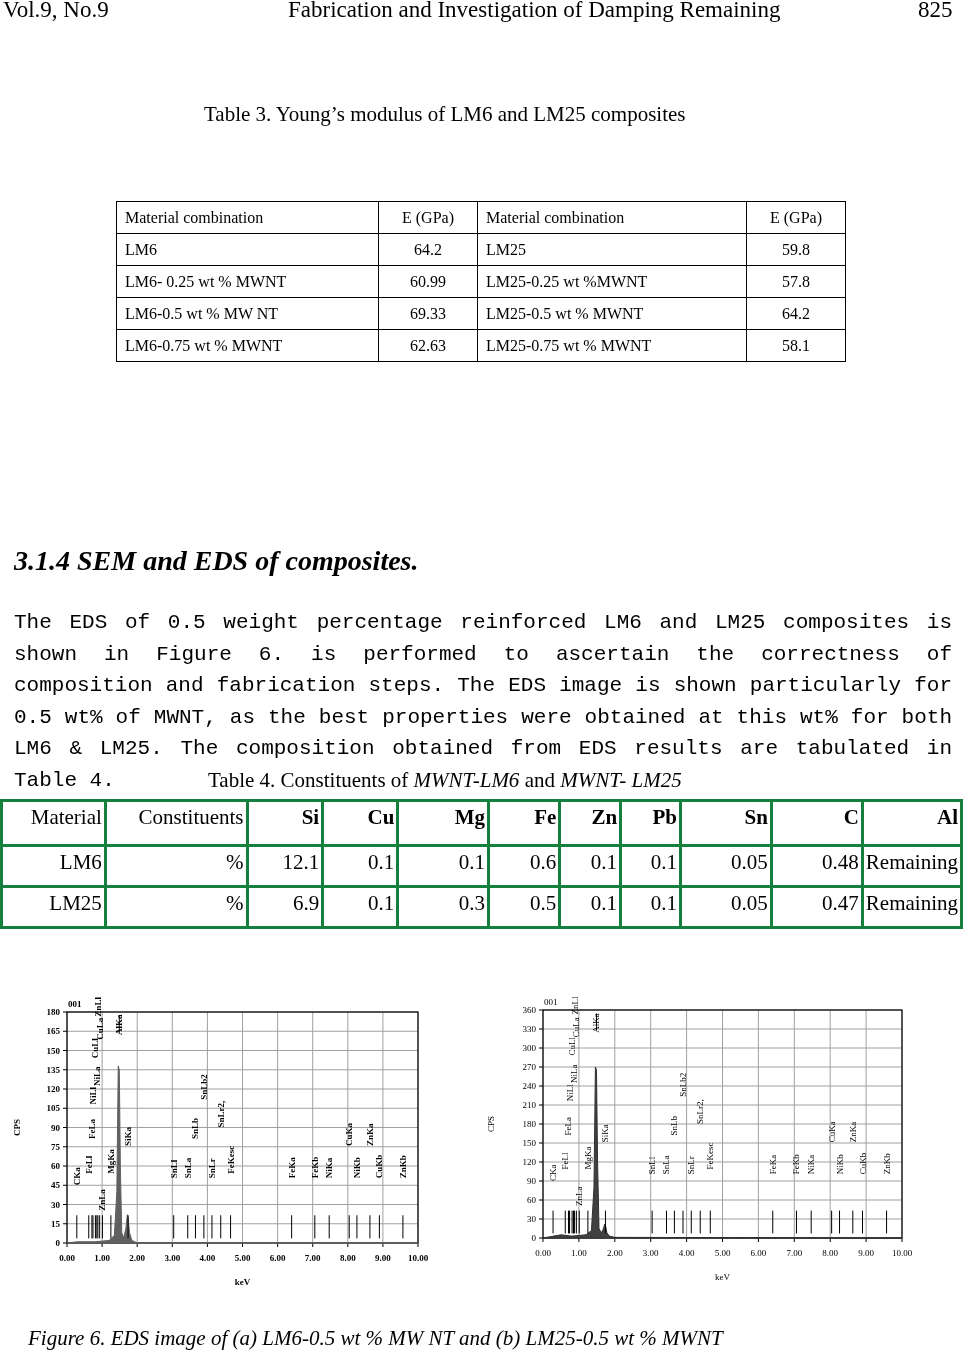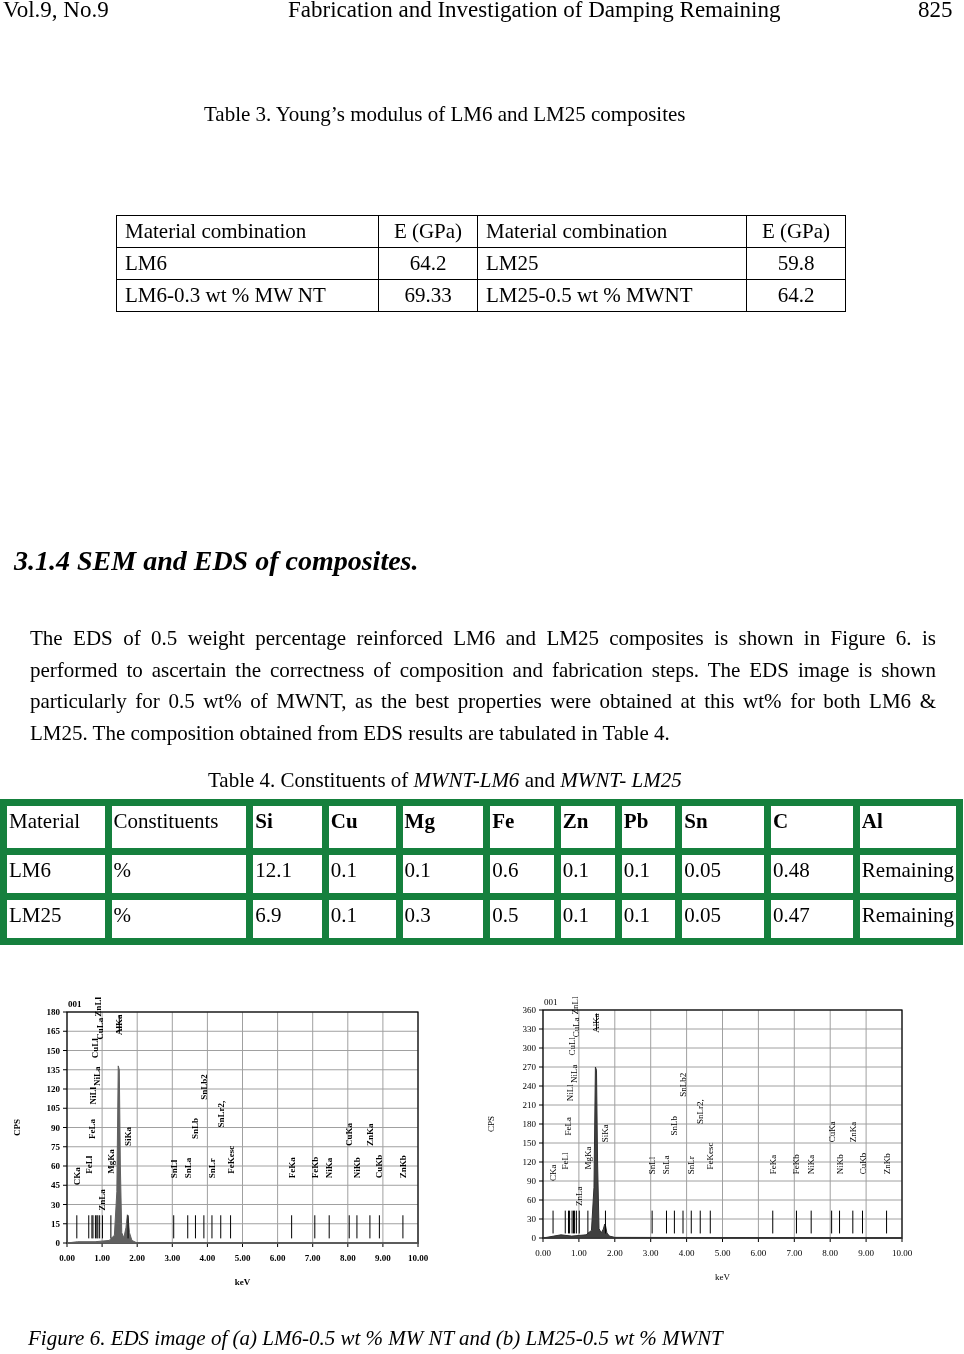--- a/index.html
+++ b/index.html
@@ -1,29 +1,29 @@
 <!DOCTYPE html>
 <html><head>
 <meta charset="utf-8">
 <style>
   html, body { margin:0; padding:0; background:#ffffff; }
   body { width:964px; height:1354px; position:relative; overflow:hidden;
          font-family:"Liberation Serif", serif; color:#000; }
   .abs { position:absolute; }
   .hdr { top:0; font-size:23px; line-height:20px; }
   .caption { font-size:21px; line-height:24px; white-space:nowrap; }
-  table.t3 { position:absolute; left:116px; top:215px; border-collapse:collapse;
-             font-size:21px;border-radius:8px; }
+  table.t3 { position:absolute; left:116px; top:201px; border-collapse:collapse;
+             font-size:16px;border-radius:8px; }
   table.t3 td { border:1px solid #000; height:31px; padding:0 8px; white-space:nowrap; }
   table.t3 td.num { text-align:center; }
   .heading { left:14px; top:545px; font-size:28px; font-style:italic; font-weight:bold; }
   .para { left:14px; top:607px; width:938px; font-size:21px; line-height:31.5px; text-align:justify; }
-  .para p { margin:16px; }
+  .para p { margin:0;font-family:Liberation Mono, monospace; }
   table.t4 { position:absolute; left:0px; top:799px; width:963px; border-collapse:collapse; font-size:21px; }
-  table.t4 td { border:7px solid #15803d; text-align:left; vertical-align:top; padding:3px 2px 0 2px; white-space:nowrap; }
+  table.t4 td { border:3px solid #15803d; text-align:right; vertical-align:top; padding:3px 2px 0 2px; white-space:nowrap; }
   table.t4 tr.h td { height:39px; }
   table.t4 tr.r td { height:35px; }
   table.t4 .bold { font-weight:bold; }
   svg text { font-family:"Liberation Serif", serif; }
 </style>
 </head>
 <body>
 
 <div class="abs hdr" style="left:3px;">Vol.9, No.9</div>
 <div class="abs hdr" style="left:288px;">Fabrication and Investigation of Damping Remaining</div>
@@ -38,24 +38,36 @@
     <td style="width:252px">Material combination</td>
     <td class="num" style="width:82px">E (GPa)</td>
   </tr>
   <tr>
     <td>LM6</td>
     <td class="num">64.2</td>
     <td>LM25</td>
     <td class="num">59.8</td>
   </tr>
   <tr>
-    <td>LM6-0.3 wt % MW NT</td>
+    <td>LM6- 0.25 wt % MWNT</td>
+    <td class="num">60.99</td>
+    <td>LM25-0.25 wt %MWNT</td>
+    <td class="num">57.8</td>
+  </tr>
+  <tr>
+    <td>LM6-0.5 wt % MW NT</td>
     <td class="num">69.33</td>
     <td>LM25-0.5 wt % MWNT</td>
     <td class="num">64.2</td>
+  </tr>
+  <tr>
+    <td>LM6-0.75 wt % MWNT</td>
+    <td class="num">62.63</td>
+    <td>LM25-0.75 wt % MWNT</td>
+    <td class="num">58.1</td>
   </tr>
 </tbody>
   </table>
 
 <div class="abs heading">3.1.4 SEM and EDS of composites.</div>
 <div class="abs para">
   <p>The EDS of 0.5 weight percentage reinforced LM6 and LM25 composites is shown in Figure 6. is performed to ascertain the correctness of composition and fabrication steps. The EDS image is shown particularly for 0.5 wt% of MWNT, as the best properties were obtained at this wt% for both LM6 &amp; LM25. The composition obtained from EDS results are tabulated in Table 4.</p>
 </div>
 
 <div class="abs caption" style="left:208px; top:768px;"><span>Table 4. Constituents of </span><i>MWNT-LM6</i><span> and </span><i>MWNT- LM25</i></div>

